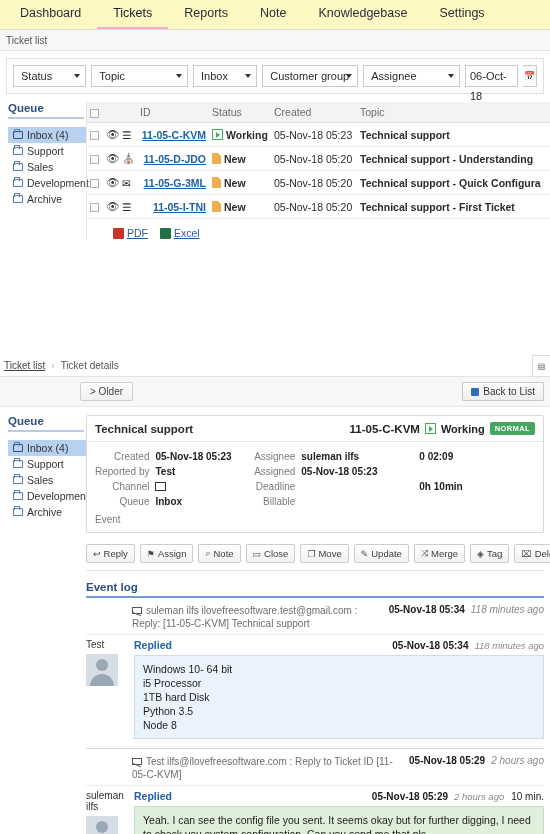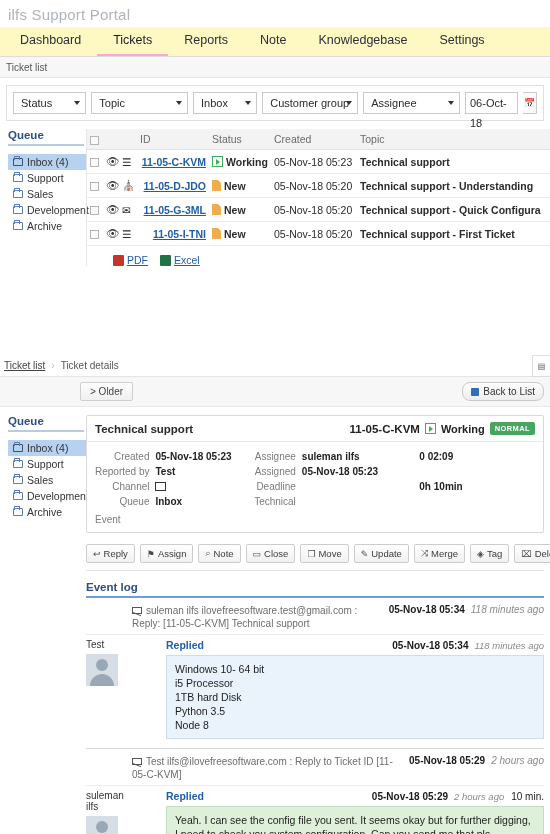--- a/index.html
+++ b/index.html
@@ -169,21 +169,21 @@
   .toolbar2 {
     height:30px; display:flex; align-items:center; justify-content:space-between;
     padding:0 6px 0 80px; background:#f7f7f7; border-bottom:1px solid #e8e8e8;
   }
   .btn-lite {
     border:1px solid #cfcfcf; background:linear-gradient(#fdfdfd,#f0f0f0);
     font-size:10px; color:#444; padding:3px 9px; cursor:pointer; border-radius:2px;
   }
   .btn-dark {
     border:1px solid #c9c9c9; background:linear-gradient(#fdfdfd,#eeeeee);
-    font-size:10px; color:#333; padding:3px 8px; cursor:pointer; border-radius:8px;
+    font-size:10px; color:#333; padding:3px 8px; cursor:pointer; border-radius:1px;
     display:flex;align-items:center;gap:4px;
   }
   .blue-sq{ width:8px;height:8px;background:#2f6fb5;display:inline-block;border-radius:1px; }
 
   .detail-row { display:flex; padding-top:8px; }
   .detail-main { flex:1; min-width:0; padding-right:6px; }
 
   .card {
     border:1px solid #d9d9d9; background:#fff; border-radius:2px;
   }
@@ -235,40 +235,39 @@
   .env:after{content:"";position:absolute;left:0;top:0;width:8px;height:4px;border-bottom:1px solid #555;
     transform:skewY(22deg);transform-origin:left top;}
 
   .evt-row { display:flex; padding-top:4px; }
   .evt-who { width:48px; flex:0 0 48px; font-size:10px; color:#333; }
   .avatar {
     width:32px;height:32px;background:#d6dde4;margin-top:4px;position:relative;overflow:hidden;
   }
   .avatar:before{content:"";position:absolute;left:10px;top:5px;width:12px;height:12px;border-radius:50%;background:#9aa8b6;}
   .avatar:after{content:"";position:absolute;left:4px;top:20px;width:24px;height:16px;border-radius:12px 12px 0 0;background:#9aa8b6;}
-  .evt-body { flex:1; min-width:0;margin-left:32px; }
+  .evt-body { flex:1; min-width:0; }
   .evt-hdr { display:flex; align-items:baseline; }
   .evt-hdr .st { color:#1f5fa8; font-weight:bold; font-size:10.5px; flex:1; }
   .evt-hdr .when { color:#1a1a1a; font-weight:bold; font-size:10px; white-space:nowrap; }
   .evt-hdr .ago { color:#8a8a8a; font-style:italic; font-size:9.5px; padding-left:6px; white-space:nowrap; }
   .evt-hdr .dur { color:#1a1a1a; font-size:10px; padding-left:7px; white-space:nowrap; }
   .bubble {
     margin-top:4px; border:1px solid #cfdce9; background:#eaf3fb;
     padding:6px 8px; font-size:10.5px; color:#1d1d1d; line-height:14px;
   }
   .bubble.green { border-color:#c3ddc3; background:#dff0da; }
   .bubble .ln{ display:block; }
   .evt-sep { border-top:1px solid #d9d9d9; margin-top:9px; }
 </style>
 </head>
 <body>
 
 <div id="panel-list">
 
-  <div class="app-title">ilfs Support Portal</div>
 
   <div class="navbar">
     <div class="nav-item">Dashboard</div>
     <div class="nav-item active">Tickets</div>
     <div class="nav-item">Reports</div>
     <div class="nav-item">Note</div>
     <div class="nav-item">Knowledgebase</div>
     <div class="nav-item">Settings</div>
   </div>
 
@@ -479,21 +478,21 @@
               <div>Test</div>
               <div><span class="chn-box"></span></div>
               <div>Inbox</div>
             </div>
           </div>
           <div class="meta-col c2">
             <div class="mlabels">
               <div>Assignee</div>
               <div>Assigned</div>
               <div>Deadline</div>
-              <div>Technical</div>
+              <div>Billable</div>
             </div>
             <div class="mvals">
               <div>suleman ilfs</div>
               <div>05-Nov-18 05:23</div>
               <div class="blank"></div>
               <div class="blank"></div>
             </div>
           </div>
           <div class="meta-col c3">
             <div class="mvals">

